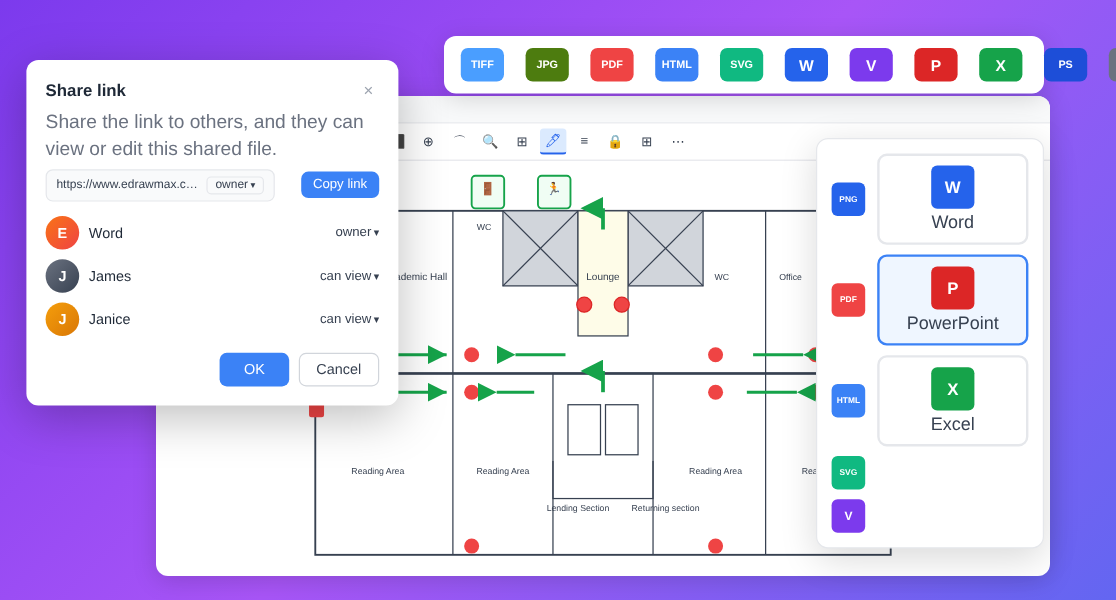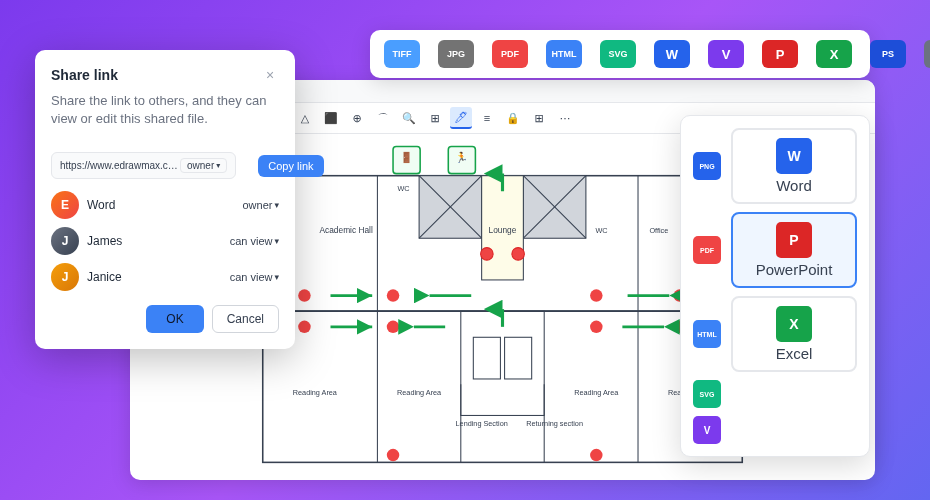--- a/index.html
+++ b/index.html
@@ -34,21 +34,21 @@
       display: flex;
       align-items: center;
       justify-content: center;
       font-size: 9px;
       font-weight: 700;
       color: white;
       cursor: pointer;
       flex-shrink: 0;
     }
     .fmt-tiff { background: #4a9eff; }
-    .fmt-jpg  { background: #737373; }
+    .fmt-jpg  { background: #4d7c0f; }
     .fmt-pdf  { background: #ef4444; }
     .fmt-html { background: #3b82f6; }
     .fmt-svg  { background: #10b981; }
     .fmt-word { background: #2563eb; }
     .fmt-vsd  { background: #7c3aed; }
     .fmt-ppt  { background: #dc2626; }
     .fmt-xls  { background: #16a34a; }
     .fmt-ps   { background: #1d4ed8; }
     .fmt-eps  { background: #6b7280; }
     .fmt-csv  { background: #059669; text-align: center; }
@@ -222,22 +222,22 @@
       color: white;
       font-size: 14px;
       font-weight: 700;
       margin: 0 auto 3px;
     }
 
     
     .share-dialog {
       position: absolute;
       top: 50px;
-      left: 35px;
-      width: 260px;
+      left: 22px;
+      width: 310px;
       background: white;
       border-radius: 10px;
       box-shadow: 0 10px 40px rgba(0,0,0,0.25);
       z-index: 30;
       padding: 16px;
     }
     .dialog-header {
       display: flex;
       align-items: center;
       justify-content: space-between;
@@ -252,23 +252,23 @@
       width: 18px;
       height: 18px;
       display: flex;
       align-items: center;
       justify-content: center;
       color: #9ca3af;
       cursor: pointer;
       font-size: 14px;
     }
     .dialog-subtitle {
-      font-size: 13px;
+      font-size: 16px;
       color: #6b7280;
-      margin-bottom: 24px;
+      margin-bottom: 4px;
       line-height: 1.4;
     }
     .link-row {
       display: flex;
       align-items: center;
       gap: 6px;
       margin-bottom: 12px;
     }
     .link-input {
       flex: 1;
@@ -354,21 +354,21 @@
       cursor: pointer;
     }
 
     .dialog-actions {
       display: flex;
       justify-content: flex-end;
       gap: 8px;
     }
     .btn-ok {
       background: #3b82f6;
-      color: #0f172a;
+      color: #ffffff;
       border: none;
       border-radius: 6px;
       padding: 6px 20px;
       font-size: 12px;
       cursor: pointer;
     }
     .btn-cancel {
       background: white;
       color: #374151;
       border: 1px solid #d1d5db;

